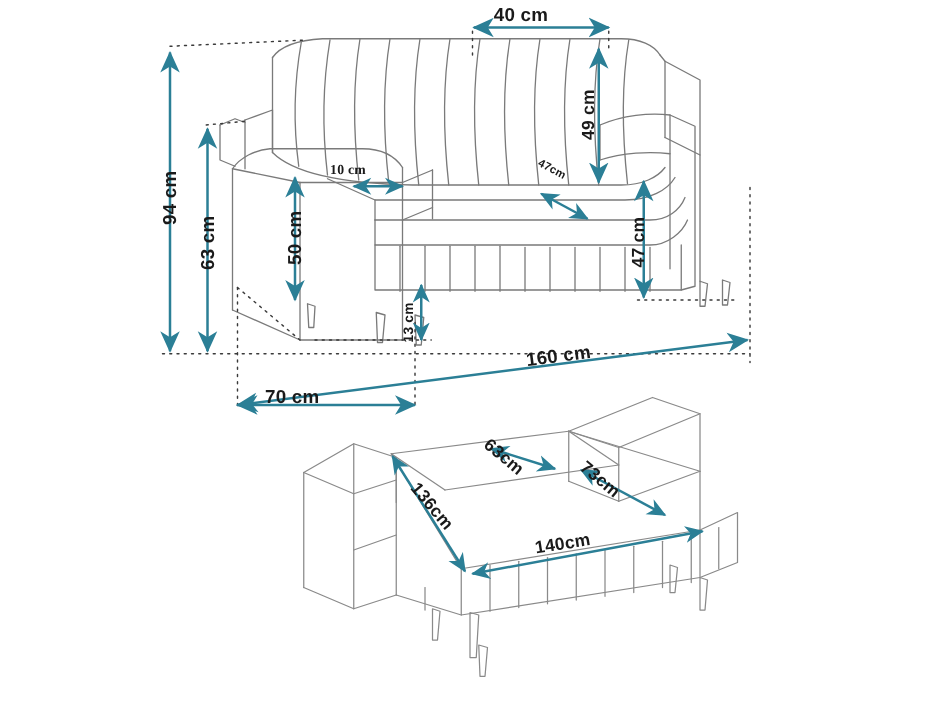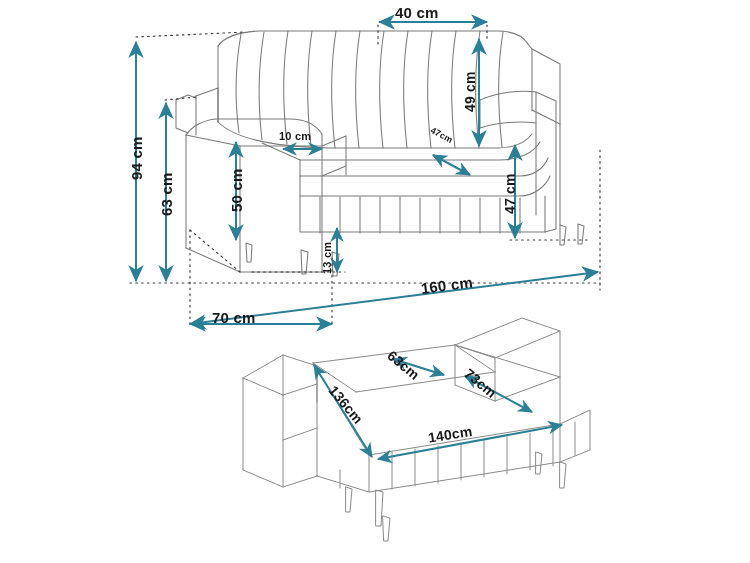--- a/index.html
+++ b/index.html
@@ -244,21 +244,21 @@
       <line x1="378" y1="459" x2="562" y2="425" marker-start="url(#arrTailS)" marker-end="url(#arrHeadS)"></line>
     </g>
   </svg>
 
   <div class="dim-label lbl-lg rot90" style="left:129px; top:180px;">94 cm</div>
 
   <div class="dim-label lbl-lg rot90" style="left:159px; top:216px;">63 cm</div>
 
   <div class="dim-label lbl-lg rot90" style="left:229px; top:212px;">50 cm</div>
 
-  <div class="dim-label lbl-sm" style="left:279px; top:131px;">10 cm</div>
+  <div class="dim-label lbl-sm" style="left:264px; top:131px;font-family:Liberation Serif, serif;">10 cm</div>
 
   <div class="dim-label lbl-lg" style="left:395px; top:5px;">40 cm</div>
 
   <div class="dim-label lbl-md rot90" style="left:463px; top:112px;">49 cm</div>
 
   <div class="dim-label lbl-xs" style="left:433px; top:126px; transform:rotate(28deg); transform-origin:left top;">47cm</div>
 
   <div class="dim-label lbl-md rot90" style="left:503px; top:214px;">47 cm</div>
 
   <div class="dim-label lbl-sm rot90" style="left:322px; top:274px;">13 cm</div>

